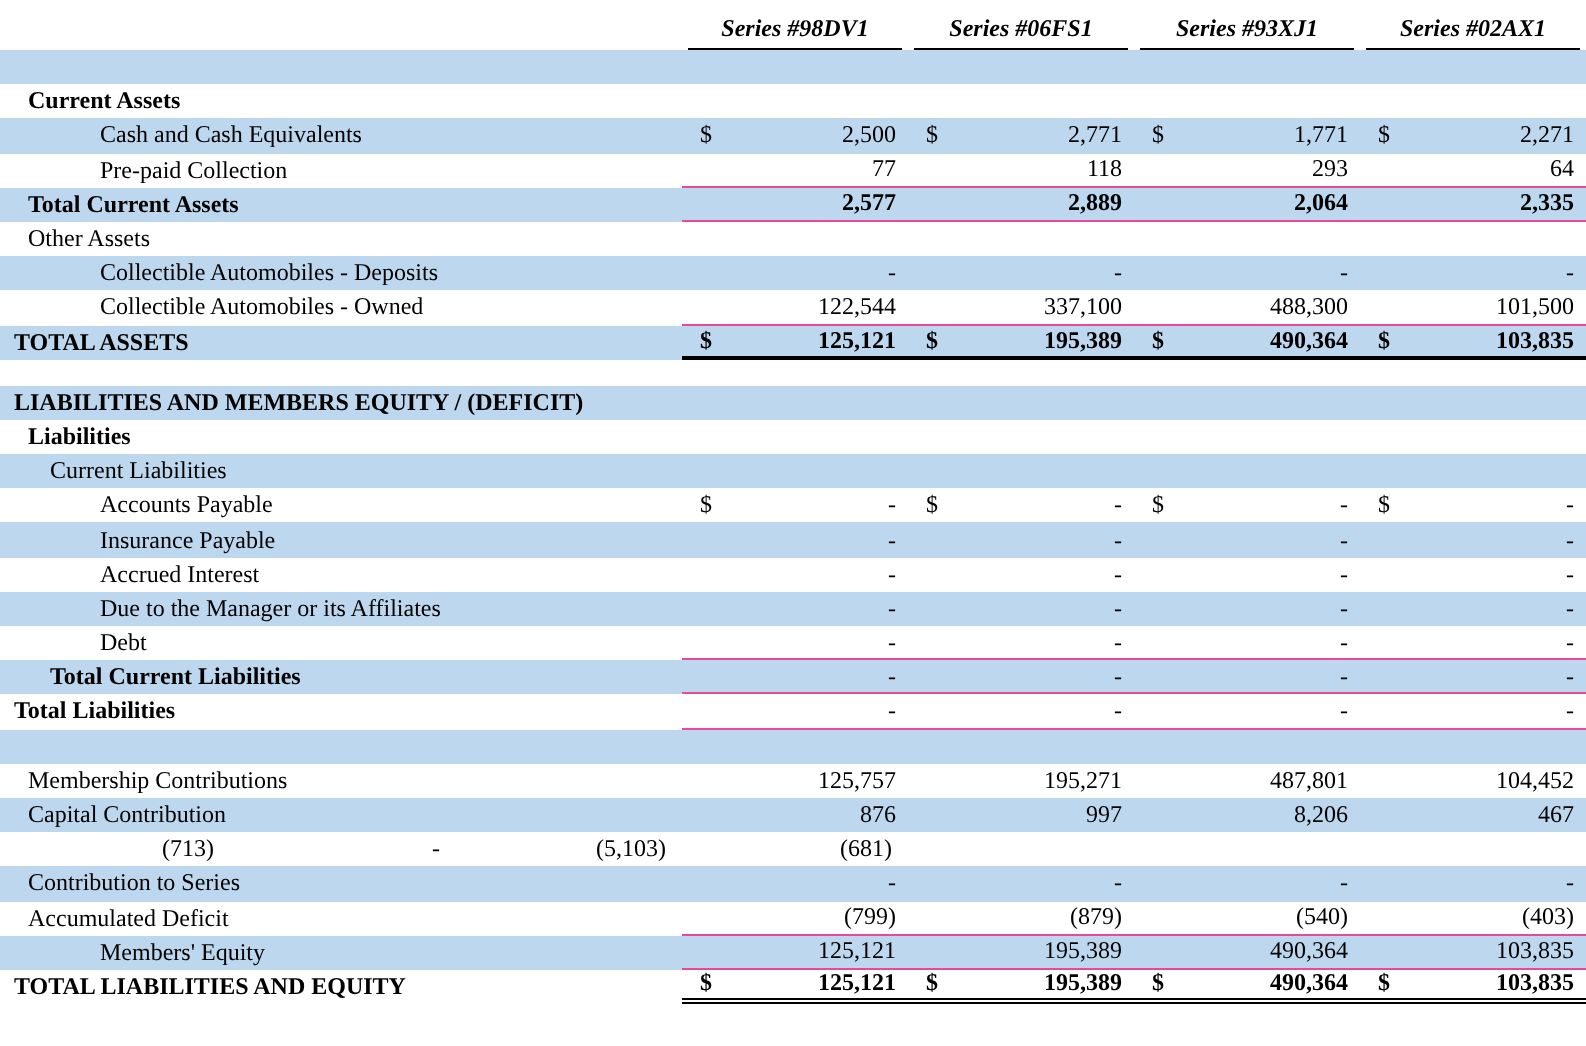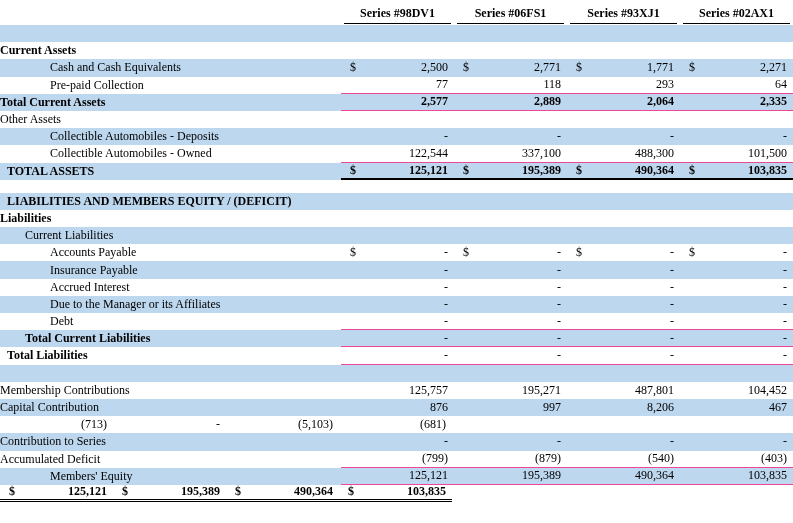--- a/index.html
+++ b/index.html
@@ -1,33 +1,33 @@
 <!DOCTYPE html>
 <html><head>
 <meta charset="utf-8">
 <style>
   * { margin:0; padding:0; box-sizing:border-box; }
   html,body { width:793px; height:523px; background:#fff; overflow:hidden; }
   body { font-family:"Liberation Serif", serif; font-size:12px; color:#000; }
   .sheet { width:793px; }
 
   
-  .header-row { display:flex; height:25px; align-items:center; }
+  .header-row { display:flex; height:25px; align-items:flex-end;font-style:italic; }
   .label-head { flex:1 1 auto; }
   .hdr-cols { display:flex; width:452px; flex:0 0 452px; }
   .col-head { width:113px; flex:0 0 113px; }
   .col-head-inner { display:block; margin:0 3px; border-bottom:1px solid #000;
                     text-align:center; font-weight:bold; padding:4px 0 2px 0; white-space:nowrap; }
 
   
   .row { display:flex; height:17.2px; align-items:center; }
   .row.blue { background:#BDD7EE; }
   .label-cell { flex:1 1 auto; white-space:nowrap; overflow:hidden; }
   .ind0 { padding-left:7px; }
-  .ind1 { }
+  .ind1 { padding-left:14px; }
   .ind2 { padding-left:25px;font-family:Liberation Serif, serif; }
   .ind3 { padding-left:38px;margin-left:12px; }
   .bold { font-weight:bold; }
 
   .values { display:flex; width:452px; flex:0 0 452px; height:100%; align-items:center; }
   .values.b-thin   { border-bottom:1px solid #ec4899; }
   .values.b-thick  { border-bottom:2px solid #000; }
   .values.b-double { border-bottom:3px double #000; }
   .cell { width:113px; flex:0 0 113px; display:flex; align-items:center;
           padding:0 6px 0 9px; white-space:nowrap; }
@@ -414,20 +414,21 @@
           </div>
           <div class="cell">
             <span class="num">490,364</span>
           </div>
           <div class="cell">
             <span class="num">103,835</span>
           </div>
         </div>
       </div>
       <div class="row white">
+        <div class="label-cell ind0 bold">TOTAL LIABILITIES AND EQUITY</div>
         <div class="values b-double bold">
           <div class="cell">
             <span class="dollar">$</span>
             <span class="num">125,121</span>
           </div>
           <div class="cell">
             <span class="dollar">$</span>
             <span class="num">195,389</span>
           </div>
           <div class="cell">

